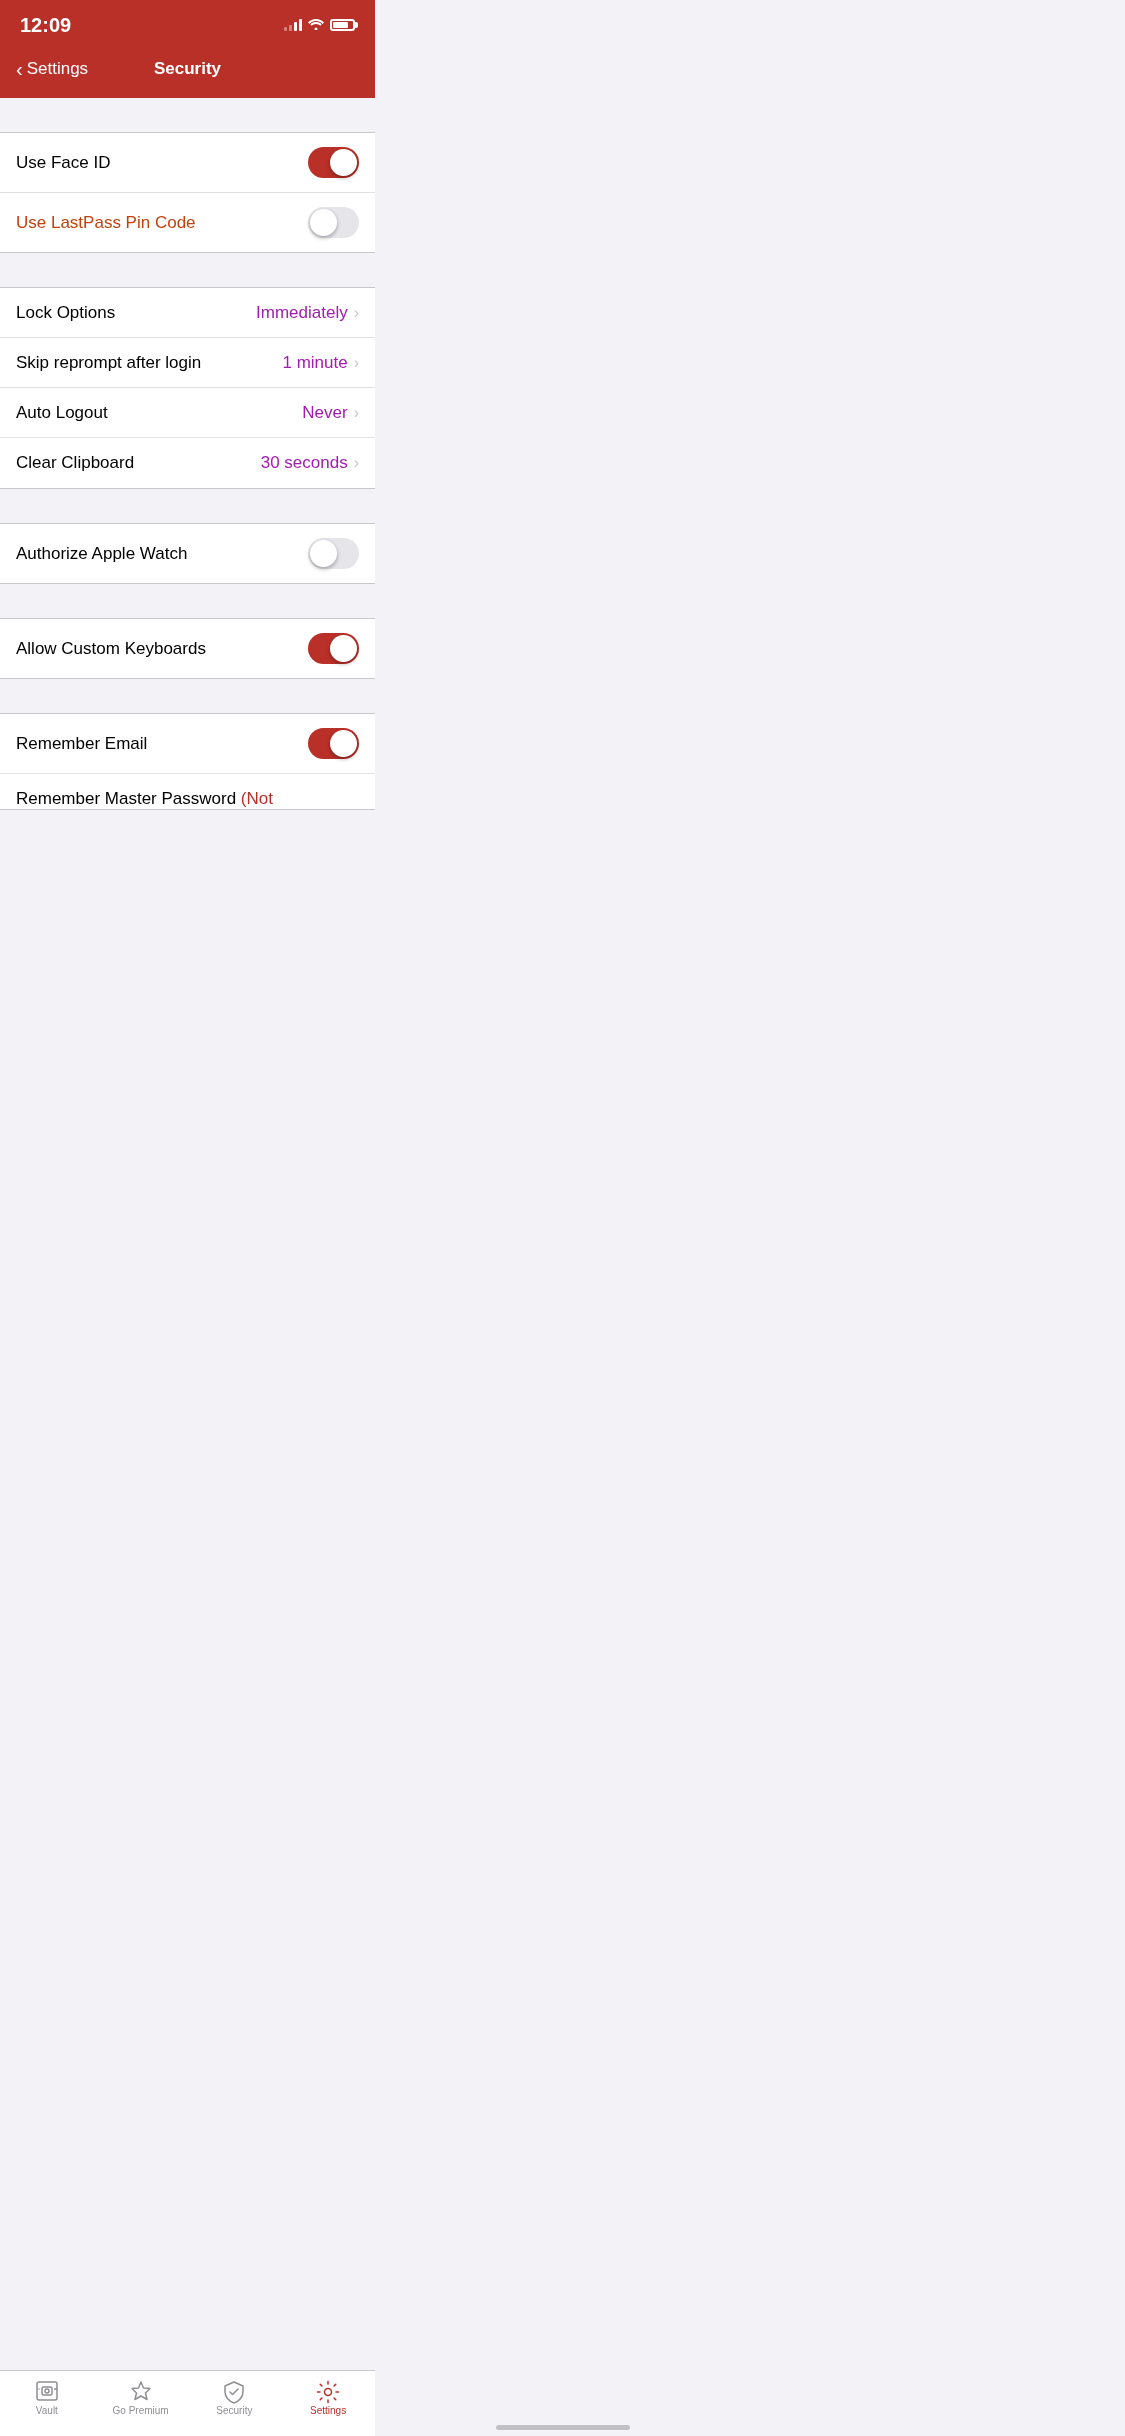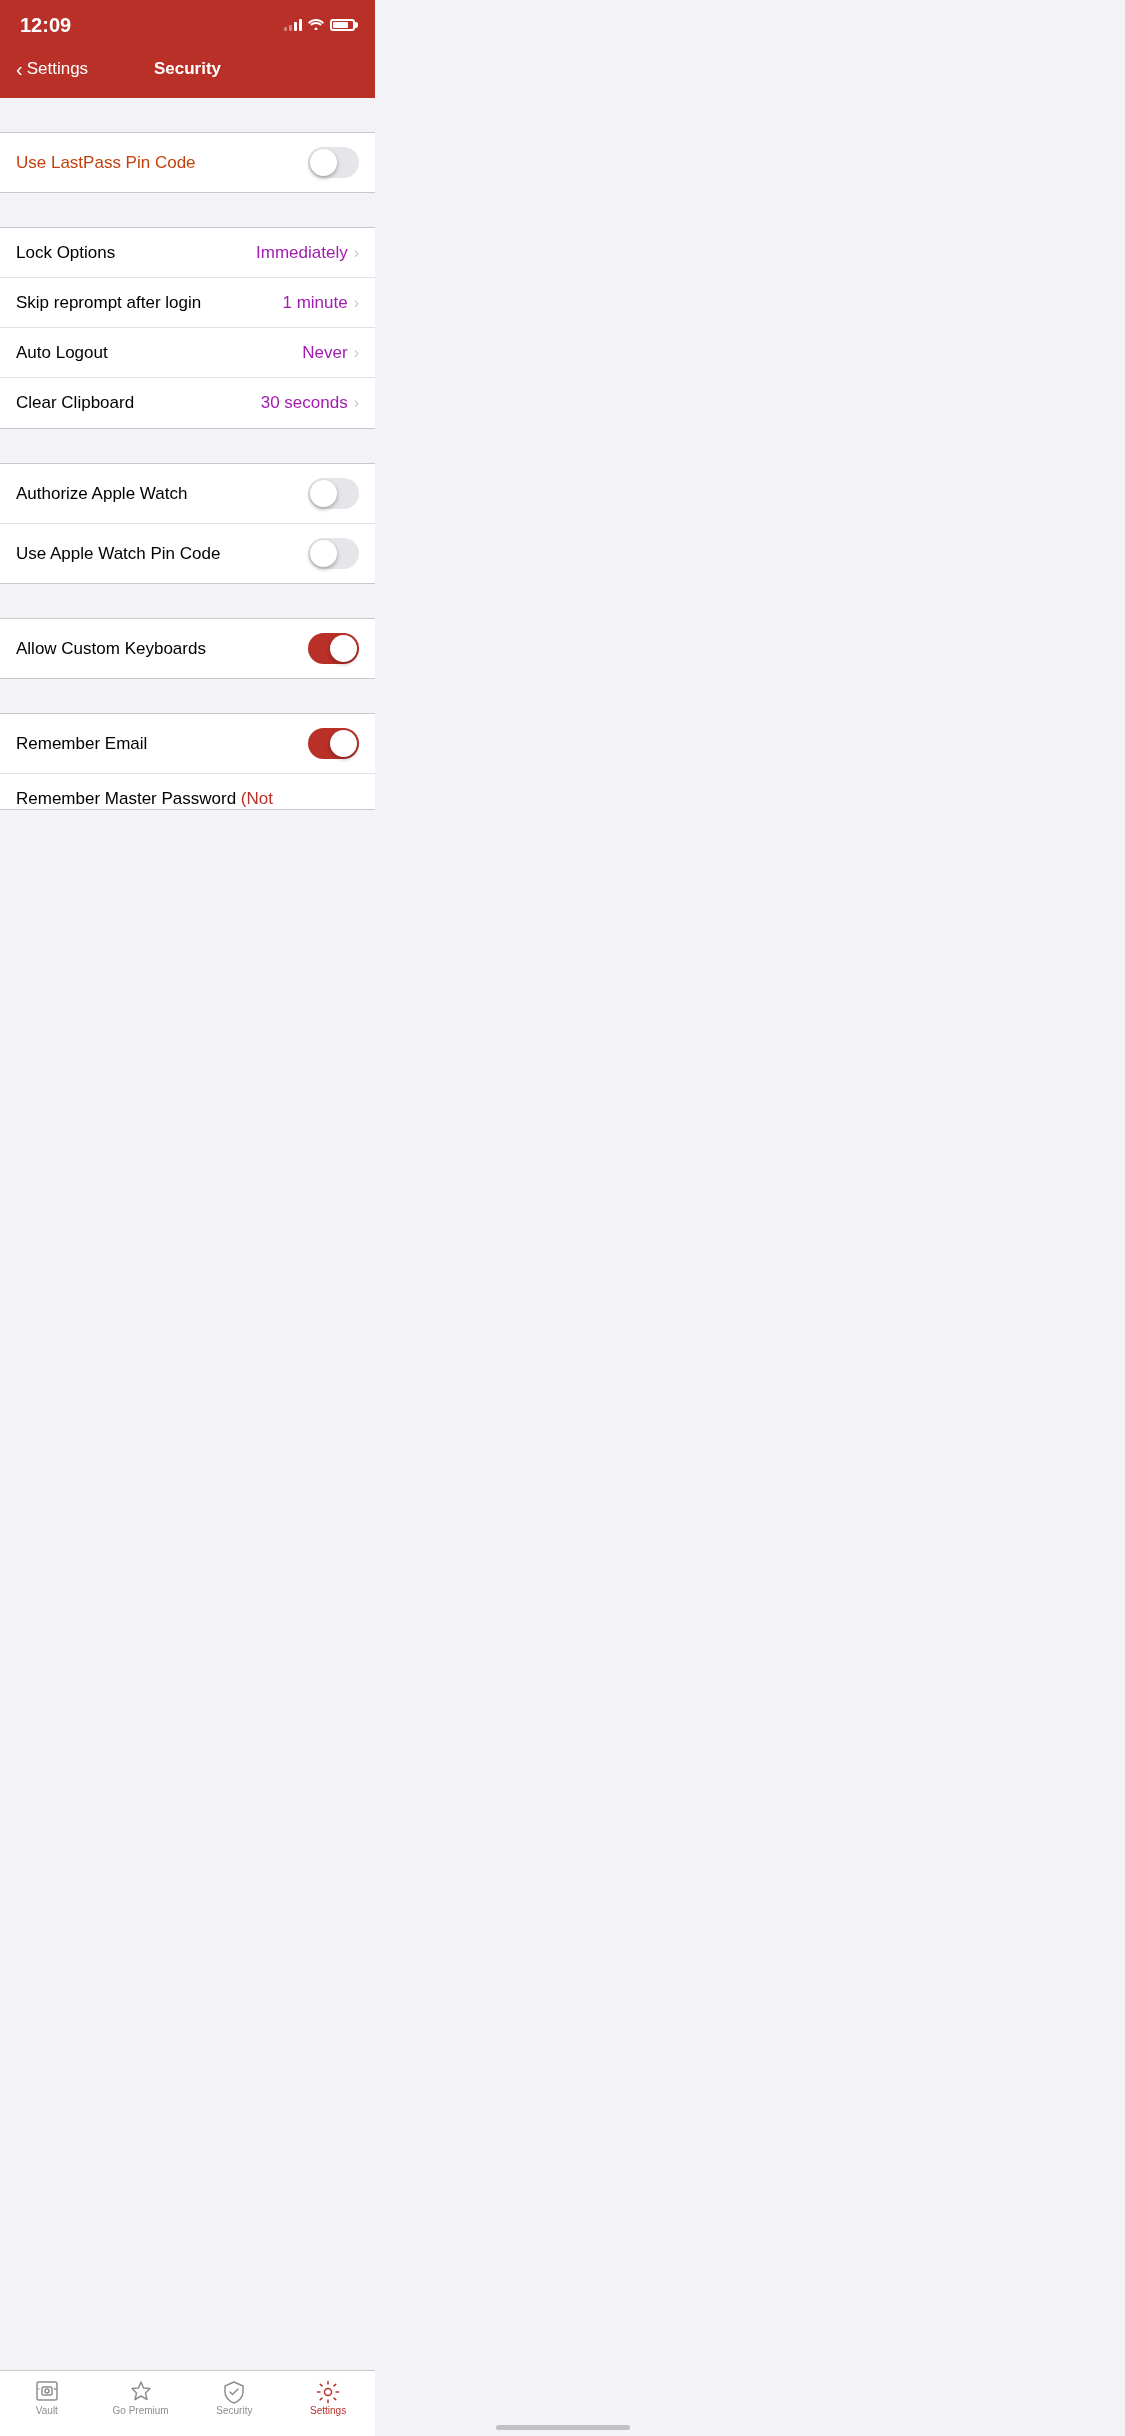--- a/index.html
+++ b/index.html
@@ -293,20 +293,26 @@
     <span>Settings</span>
   </div>
   <span class="nav-title">Security</span>
 </div>
 
 <div class="main-scroll">
 
   <div class="section-gap"></div>
   <div class="settings-group">
     <div class="settings-row">
+      <span class="row-label">Use Face ID</span>
+      <div class="toggle on">
+        <div class="toggle-thumb"></div>
+      </div>
+    </div>
+    <div class="settings-row">
       <span class="row-label disabled">Use LastPass Pin Code</span>
       <div class="toggle off">
         <div class="toggle-thumb"></div>
       </div>
     </div>
   </div>
 
   <div class="section-gap"></div>
   <div class="settings-group">
     <div class="settings-row">
@@ -336,26 +342,20 @@
         <span class="row-value">30 seconds</span>
         <span class="chevron-right">›</span>
       </div>
     </div>
   </div>
 
   <div class="section-gap"></div>
   <div class="settings-group">
     <div class="settings-row">
       <span class="row-label">Authorize Apple Watch</span>
-      <div class="toggle off">
-        <div class="toggle-thumb"></div>
-      </div>
-    </div>
-    <div class="settings-row">
-      <span class="row-label">Use Apple Watch Pin Code</span>
       <div class="toggle off">
         <div class="toggle-thumb"></div>
       </div>
     </div>
   </div>
 
   <div class="section-gap"></div>
   <div class="settings-group">
     <div class="settings-row">
       <span class="row-label">Allow Custom Keyboards</span>

